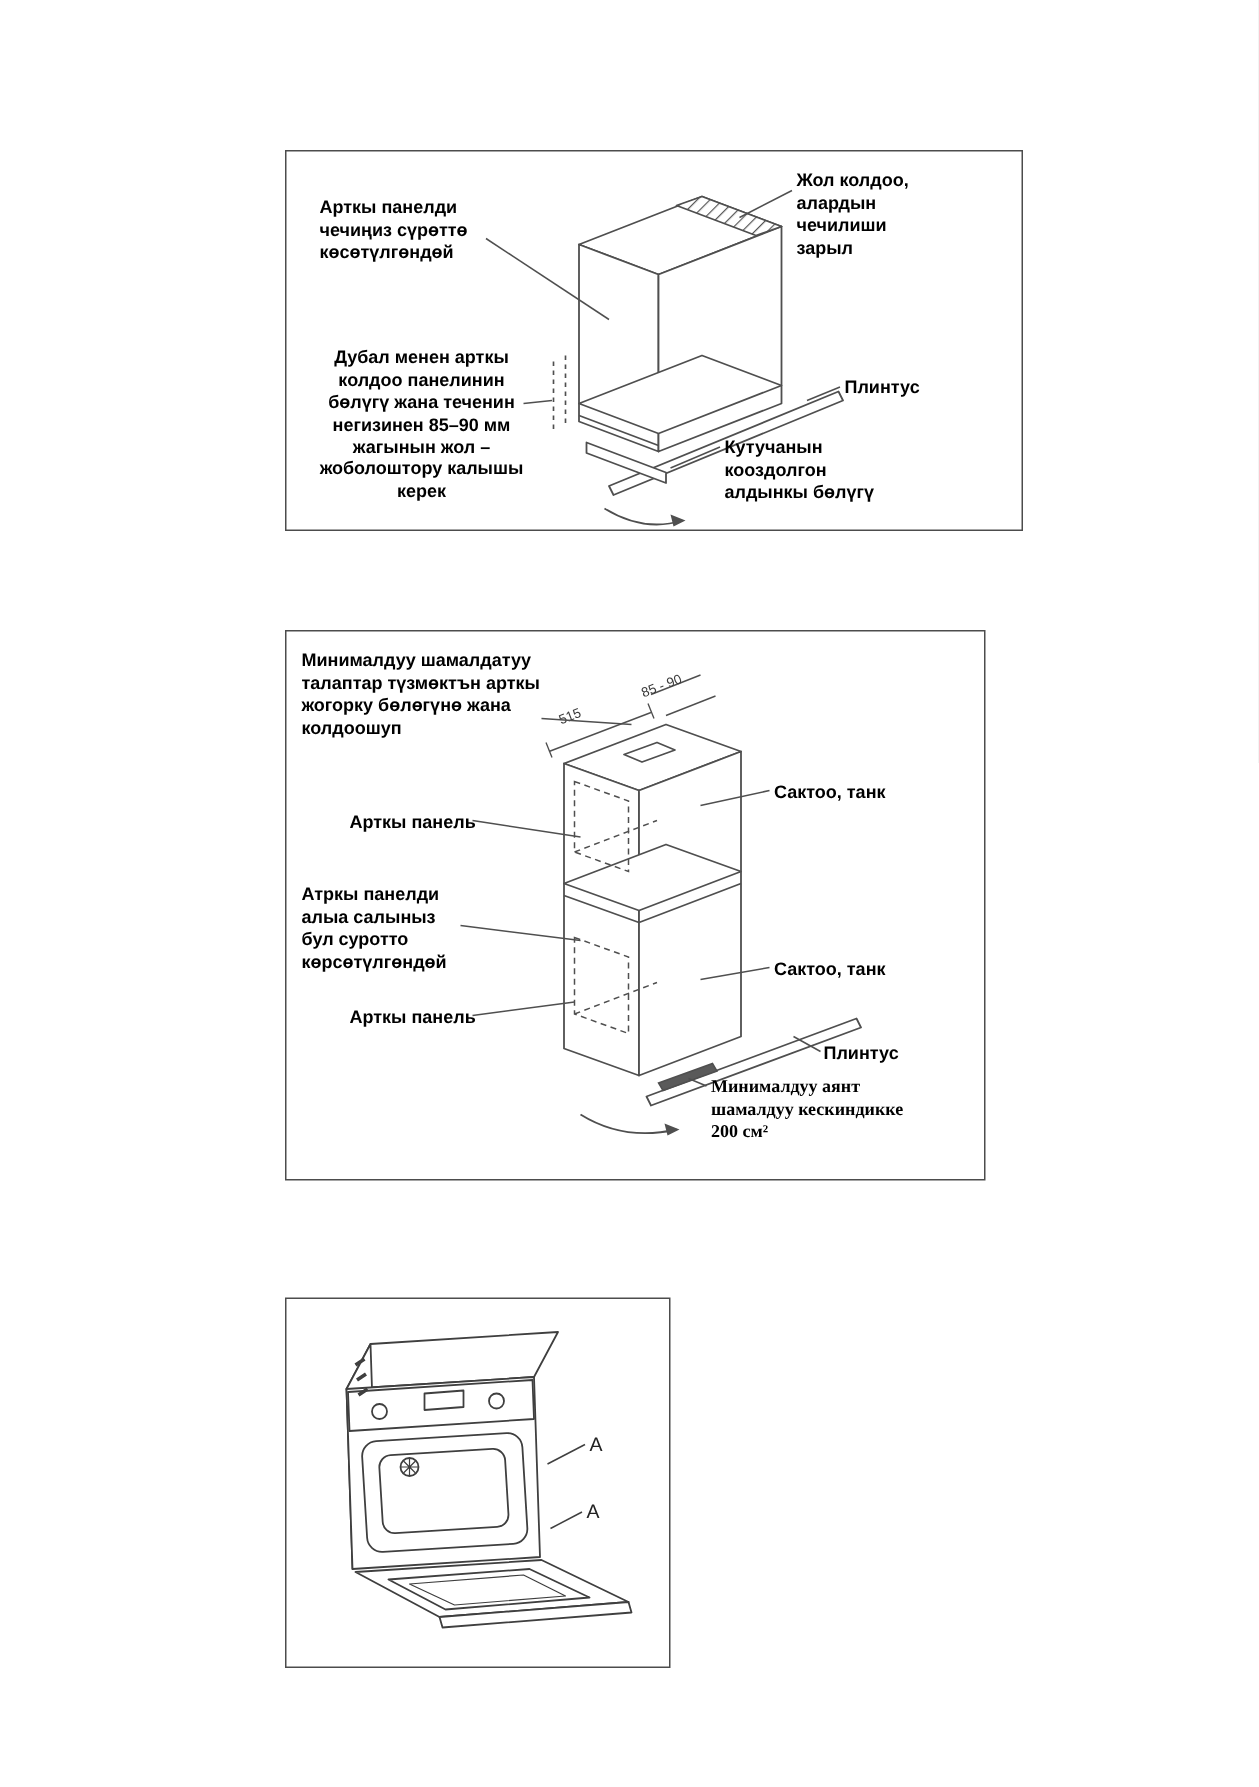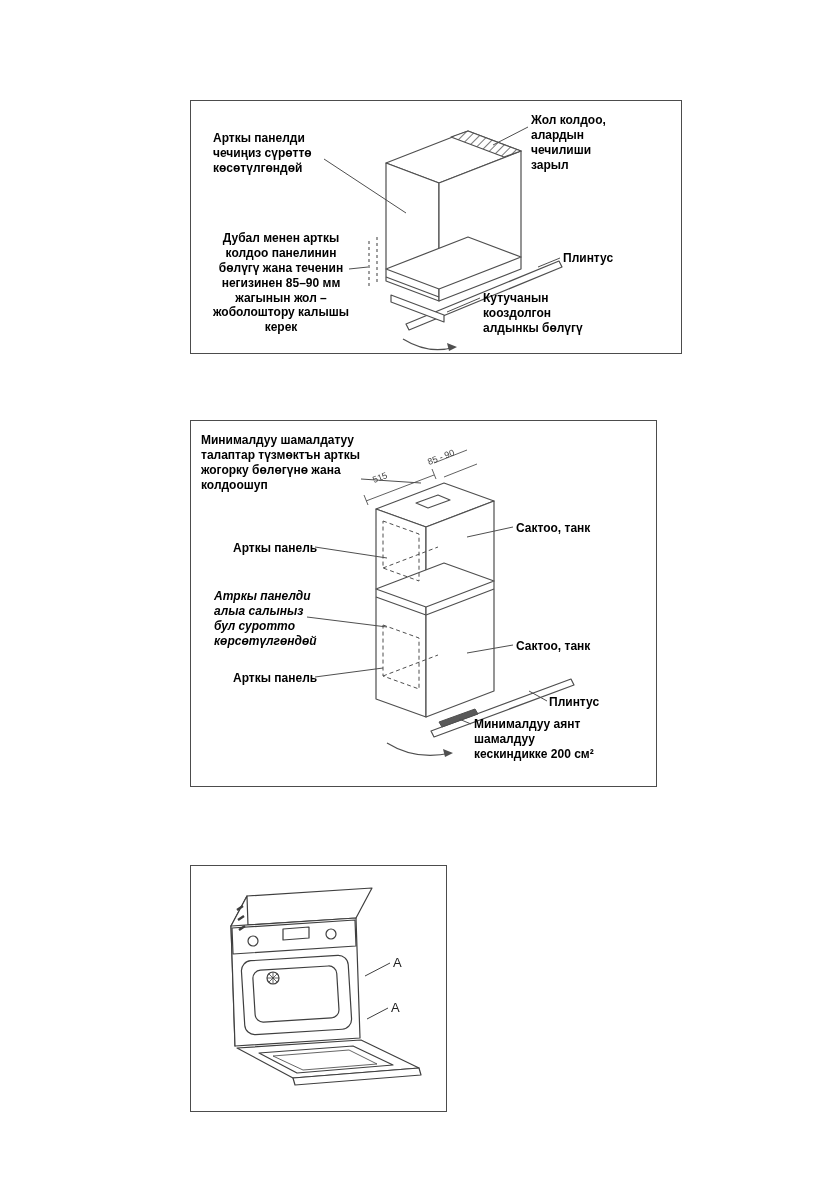--- a/index.html
+++ b/index.html
@@ -124,25 +124,25 @@
         <line x1="116" y1="196" x2="196" y2="206"></line>
         <line x1="322" y1="224" x2="276" y2="232"></line>
         <line x1="124" y1="256" x2="192" y2="247"></line>
         <line x1="356" y1="280" x2="338" y2="270"></line>
         <line x1="280" y1="303" x2="268" y2="298"></line>
       </g>
     </svg>
     <div class="lbl" style="left:10px; top:12px; width:160px;">Минималдуу шамалдатуу талаптар түзмөктън арткы жогорку бөлөгүнө жана колдоошуп</div>
     <div class="lbl single" style="left:325px; top:100px;">Сактоо, танк</div>
     <div class="lbl single" style="left:42px; top:120px;">Арткы панель</div>
-    <div class="lbl" style="left:23px; top:168px; width:106px;font-style:italic;">Атркы панелди алыа салыныз бул суротто көрсөтүлгөндөй</div>
+    <div class="lbl" style="left:10px; top:168px; width:106px;">Атркы панелди алыа салыныз бул суротто көрсөтүлгөндөй</div>
     <div class="lbl single" style="left:325px; top:218px;">Сактоо, танк</div>
     <div class="lbl single" style="left:42px; top:250px;">Арткы панель</div>
     <div class="lbl single" style="left:358px; top:274px;">Плинтус</div>
-    <div class="lbl" style="left:283px; top:296px; width:134px;">Минималдуу аянт шамалдуу кескиндикке 200 см²</div>
+    <div class="lbl" style="left:283px; top:296px; width:134px;font-family:Liberation Serif, serif;">Минималдуу аянт шамалдуу кескиндикке 200 см²</div>
   </div>
 
   <div class="figure-box" style="left:190px; top:865px; width:255px; height:245px;">
     <svg width="255" height="245" viewBox="0 0 255 245">
       <g fill="#ffffff" stroke="#3f3f3f" stroke-width="1.2" stroke-linejoin="round">
 
         <path d="M40,60 L56,30 L181,22 L165,52 Z"></path>
         <path d="M40,60 L56,30 L60,150 L44,180 Z"></path>
         <path d="M40,60 L165,52 L169,172 L44,180 Z"></path>
 

